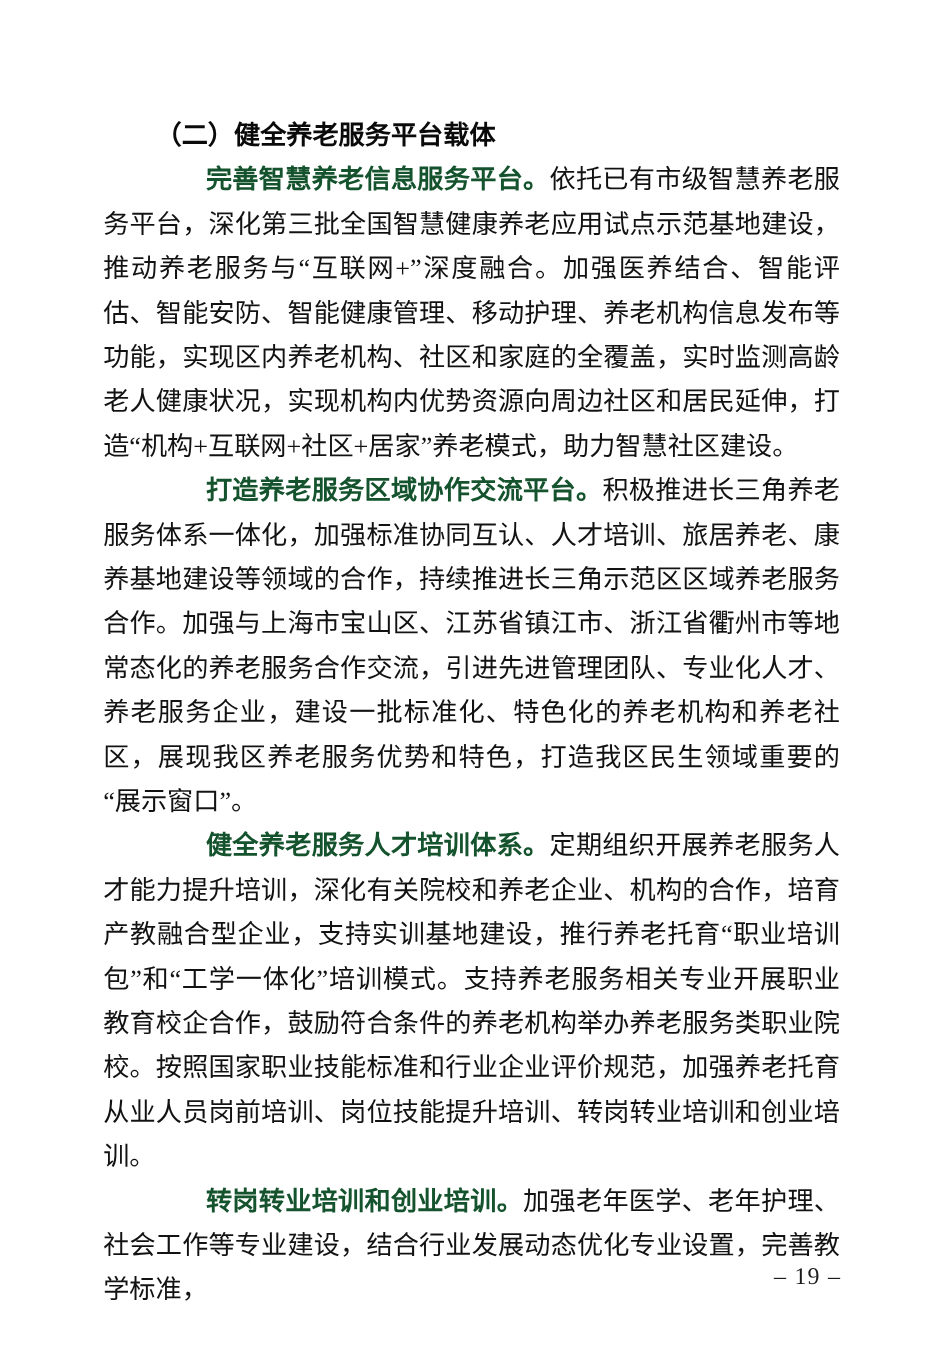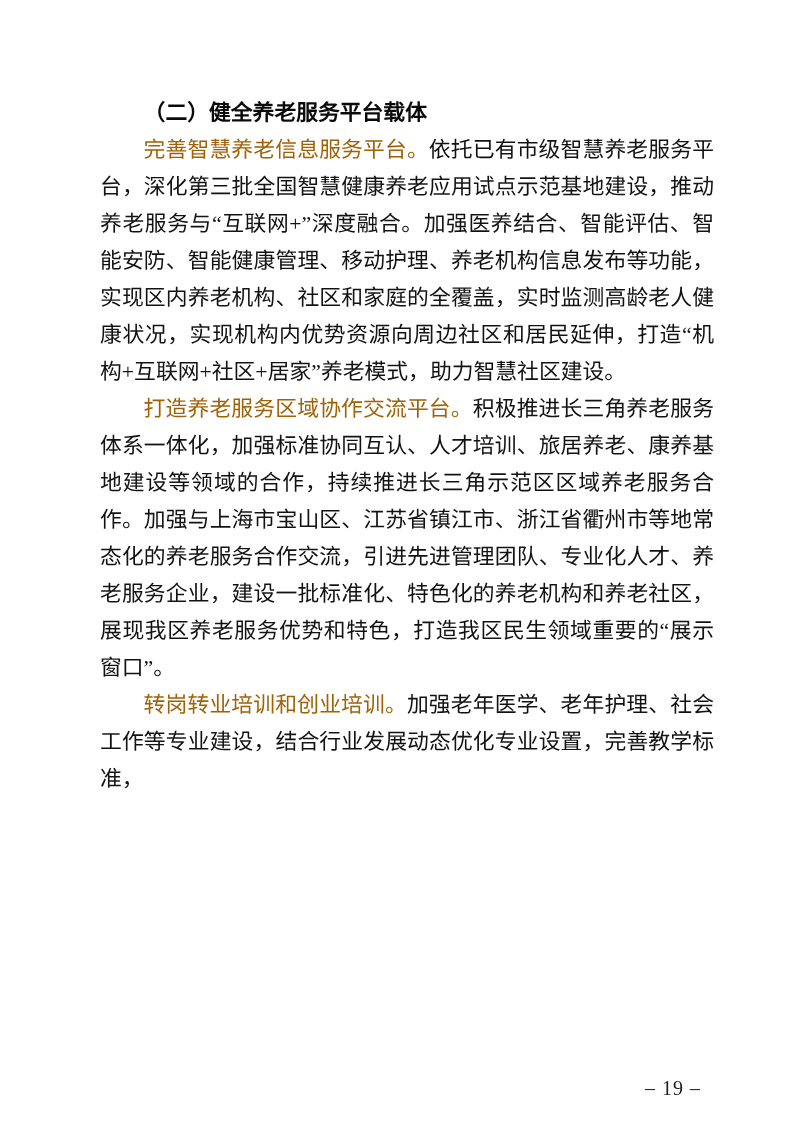--- a/index.html
+++ b/index.html
@@ -11,57 +11,59 @@
     position: relative;
     width: 793px;
     height: 1122px;
     background: #ffffff;
     overflow: hidden;
     color: #121212;
     font-family: "Liberation Serif", "DejaVu Serif", serif;
   }
   .content {
     position: absolute;
-    left: 100px;
+    left: 86px;
     top: 95px;
     width: 614px;
   }
   .content p {
     margin: 0;
     padding: 0;
     font-size: 21.8px;
     line-height: 37px;
     text-align: justify;
     text-indent: 2em;
     word-break: break-all;
   }
   .content p.heading {
     font-weight: 700;
     text-align: left;
     color: #0a0a0a;
   }
   .content p.para strong {
-    font-weight: 400;
-    color: #a16207;
+    font-weight: 700;
+    color: #14532d;
+    margin-left: 42px;
   }
   .page-number {
     position: absolute;
-    top: 1076px;
+    top: 1052px;
     right: 92px;
     font-size: 20px;
     line-height: 24px;
     letter-spacing: 1px;
     color: #1c1c1c;
     font-family: "Liberation Serif", "DejaVu Serif", serif;
   }
 </style>
 </head>
 <body>
 
 <div class="page">
   <main class="content">
       <p class="heading">（二）健全养老服务平台载体</p>
       <p class="para"><strong>完善智慧养老信息服务平台。</strong>依托已有市级智慧养老服务平台，深化第三批全国智慧健康养老应用试点示范基地建设，推动养老服务与“互联网+”深度融合。加强医养结合、智能评估、智能安防、智能健康管理、移动护理、养老机构信息发布等功能，实现区内养老机构、社区和家庭的全覆盖，实时监测高龄老人健康状况，实现机构内优势资源向周边社区和居民延伸，打造“机构+互联网+社区+居家”养老模式，助力智慧社区建设。</p>
       <p class="para"><strong>打造养老服务区域协作交流平台。</strong>积极推进长三角养老服务体系一体化，加强标准协同互认、人才培训、旅居养老、康养基地建设等领域的合作，持续推进长三角示范区区域养老服务合作。加强与上海市宝山区、江苏省镇江市、浙江省衢州市等地常态化的养老服务合作交流，引进先进管理团队、专业化人才、养老服务企业，建设一批标准化、特色化的养老机构和养老社区，展现我区养老服务优势和特色，打造我区民生领域重要的“展示窗口”。</p>
+      <p class="para"><strong>健全养老服务人才培训体系。</strong>定期组织开展养老服务人才能力提升培训，深化有关院校和养老企业、机构的合作，培育产教融合型企业，支持实训基地建设，推行养老托育“职业培训包”和“工学一体化”培训模式。支持养老服务相关专业开展职业教育校企合作，鼓励符合条件的养老机构举办养老服务类职业院校。按照国家职业技能标准和行业企业评价规范，加强养老托育从业人员岗前培训、岗位技能提升培训、转岗转业培训和创业培训。</p>
       <p class="para"><strong>转岗转业培训和创业培训。</strong>加强老年医学、老年护理、社会工作等专业建设，结合行业发展动态优化专业设置，完善教学标准，</p>
     </main>
   <div class="page-number">– 19 –</div>
 </div>
 
 </body></html>

